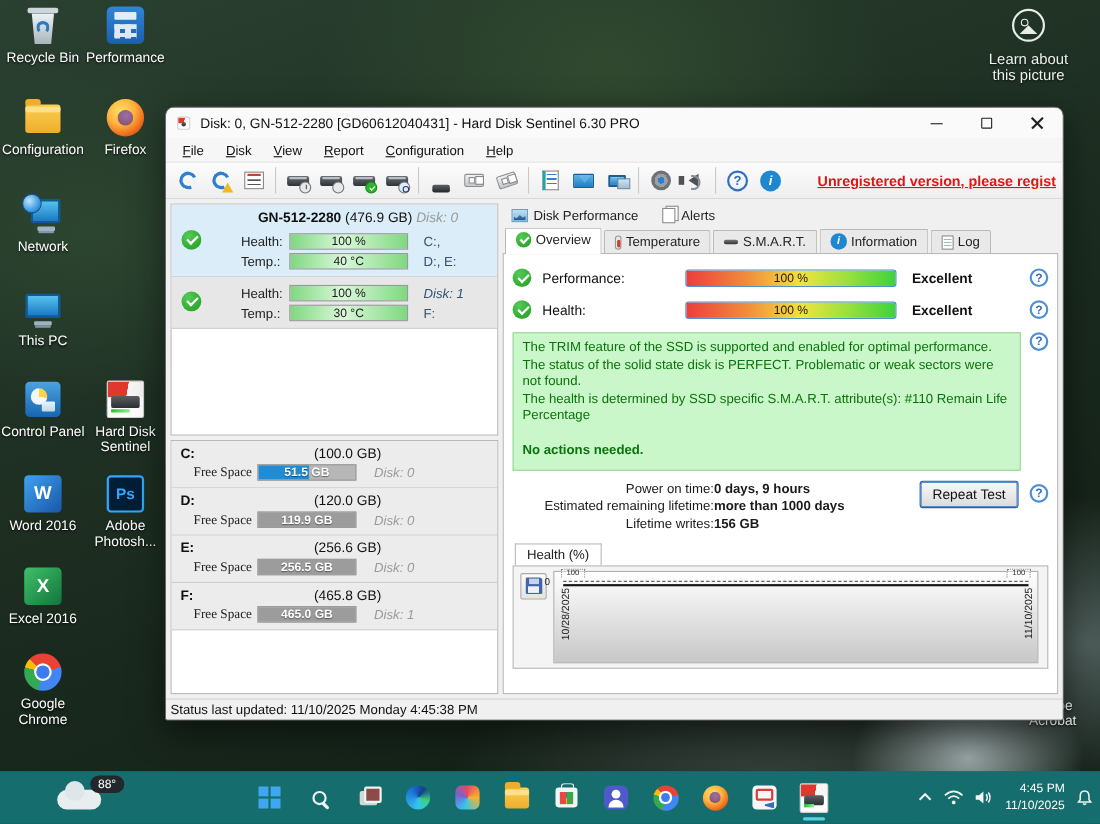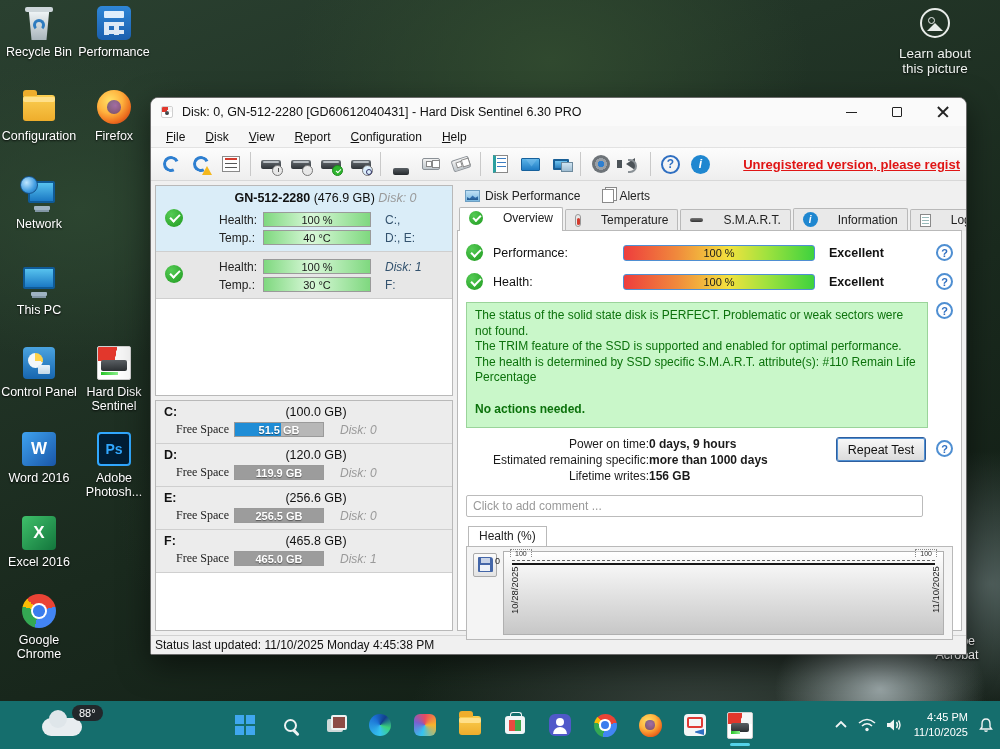--- a/index.html
+++ b/index.html
@@ -213,21 +213,21 @@
 
   
   .rightcol { flex:1; padding:4px 4px 4px 0; display:flex; flex-direction:column; min-width:0; }
   .tabs1 { display:flex; gap:14px; align-items:center; padding:3px 2px 2px 4px; font-size:12px; color:#222; }
   .tab1 { display:flex; gap:5px; align-items:center; padding:1px 4px; }
   .i-chart { width:15px; height:12px; background:linear-gradient(#bfe0f5,#7db9e0); border:1px solid #6f9fc2; position:relative; }
   .i-chart::after { content:""; position:absolute; left:1px; right:1px; bottom:1px; height:5px;
     background:linear-gradient(#3d7ec2,#255a90); clip-path:polygon(0 100%,0 40%,25% 70%,50% 10%,75% 55%,100% 25%,100% 100%); }
   .i-pages { width:12px; height:14px; background:#fff; border:1px solid #8a8a8a; box-shadow:3px -2px 0 -1px #fff, 3px -2px 0 0 #8a8a8a; }
   .tabs2 { display:flex; align-items:flex-end; padding-left:2px; font-size:12px; color:#222; position:relative; top:1px; }
-  .tab2 { display:flex; gap:20px; align-items:center; padding:3px 9px 4px; border:1px solid #b9b9b9;
+  .tab2 { display:flex; gap:4px; align-items:center; padding:3px 9px 4px; border:1px solid #b9b9b9;
     border-bottom:none; background:#e9e9e9; margin-right:2px; border-radius:2px 2px 0 0; }
   .tab2.sel { background:#fff; padding-bottom:6px; position:relative; z-index:2; }
   .check-s { width:14px; height:14px; border-radius:50%; background:radial-gradient(circle at 35% 30%, #55cb55, #1f9a1f); position:relative; }
   .check-s::after { content:""; position:absolute; left:3.5px; top:3.5px; width:6px; height:3px;
     border-left:2px solid #fff; border-bottom:2px solid #fff; transform:rotate(-45deg); }
   .i-thermo { width:6px; height:13px; background:#e8e8e8; border:1px solid #999; border-radius:3px; position:relative; }
   .i-thermo::after { content:""; position:absolute; left:0.5px; bottom:0.5px; width:3px; height:7px; background:#d23c2e; border-radius:2px; }
   .i-smart { width:13px; height:4px; background:linear-gradient(#777,#333); border-radius:2px; }
   .i-infos { width:15px; height:15px; border-radius:50%; background:#1f87d0; color:#fff; font-weight:bold;
     font-style:italic; font-size:10px; display:flex; align-items:center; justify-content:center; }
@@ -281,21 +281,21 @@
   .b100 { position:absolute; top:-3px; font-size:7px; color:#333; border:1px dotted #888; border-bottom:none; padding:0 4px; background:rgba(255,255,255,.4); }
   .b100.l { left:6px; } .b100.r { right:6px; }
   .datelab { position:absolute; top:14px; font-size:9.5px; color:#222; writing-mode:vertical-rl; transform:rotate(180deg); height:66px; text-align:right; }
   .datelab.l { left:5px; } .datelab.r { right:2px; }
 
   .statusbar { height:19px; background:#f0f0f0; border-top:1px solid #d2d2d2; display:flex; align-items:center;
     padding-left:4px; font-size:12px; color:#111; flex:0 0 auto; }
 
   
   .taskbar { position:absolute; left:0; right:0; bottom:0; height:48px; background:#156e6d; z-index:10; }
-  .weather { position:absolute; left:42px; top:4px; width:80px; height:40px;text-align:center; }
+  .weather { position:absolute; left:52px; top:4px; width:80px; height:40px;text-align:center; }
   .wbadge { position:absolute; left:30px; top:0; background:#22272b; color:#fff; font-size:11px;
     padding:2px 7px; border-radius:9px; }
   .wcloud { position:absolute; left:0; top:13px; width:40px; height:18px; background:#e8edf0; border-radius:10px; }
   .wcloud::before { content:""; position:absolute; left:7px; top:-8px; width:18px; height:18px; background:#dfe6ea; border-radius:50%; }
 
   .tb-center { position:absolute; left:232px; top:0; height:48px; display:flex; align-items:center; gap:19px; }
   .tbi { width:26px; height:26px; position:relative; display:flex; align-items:center; justify-content:center; }
   .win-logo { width:20px; height:20px; display:grid; grid-template-columns:1fr 1fr; grid-template-rows:1fr 1fr; gap:2px; }
   .win-logo span { background:#3fa7ef; }
   .i-search { width:13px; height:13px; border:2.5px solid #eef2f2; border-radius:50%; position:relative; }
@@ -681,50 +681,49 @@
         <div class="metric-row">
           <div class="check-c" style="width:17px;height:17px"></div>
           <span class="mlabel">Health:</span>
           <span class="gradbar">100 %</span>
           <span class="rating">Excellent</span>
           <span class="qmark">?</span>
         </div>
 
         <div class="statusbox-row">
           <div class="statusbox">
+            <div>The TRIM feature of the SSD is supported and enabled for optimal performance.</div>
             <div>The status of the solid state disk is PERFECT. Problematic or weak sectors were not found.</div>
-            <div>The TRIM feature of the SSD is supported and enabled for optimal performance.</div>
             <div>The health is determined by SSD specific S.M.A.R.T. attribute(s):  #110 Remain Life Percentage</div>
             <div class="bold-line">No actions needed.</div>
           </div>
           <span class="qmark">?</span>
         </div>
 
         <div class="power-row">
           <div class="power-grid">
             <div class="prow">
                 <span class="pl">Power on time:</span>
                 <span class="pv">0 days, 9 hours</span>
               </div>
             <div class="prow">
-                <span class="pl">Estimated remaining specific:</span>
+                <span class="pl">Estimated remaining lifetime:</span>
                 <span class="pv">more than 1000 days</span>
               </div>
             <div class="prow">
                 <span class="pl">Lifetime writes:</span>
                 <span class="pv">156 GB</span>
               </div>
           </div>
           <div class="repeat-wrap">
             <button class="repeat-btn">Repeat Test</button>
           </div>
           <span class="qmark power-q">?</span>
         </div>
 
-        <input class="comment-input" type="text" placeholder="Click to add comment ..." style="">
 
         <div class="chart-group">
           <div class="chart-tab">Health (%)</div>
           <div class="chart-panel">
             <div class="floppy-btn">
               <div class="floppy"></div>
             </div>
             <div class="plot">
               <span class="b100 l">100</span>
               <span class="b100 r">100</span>

